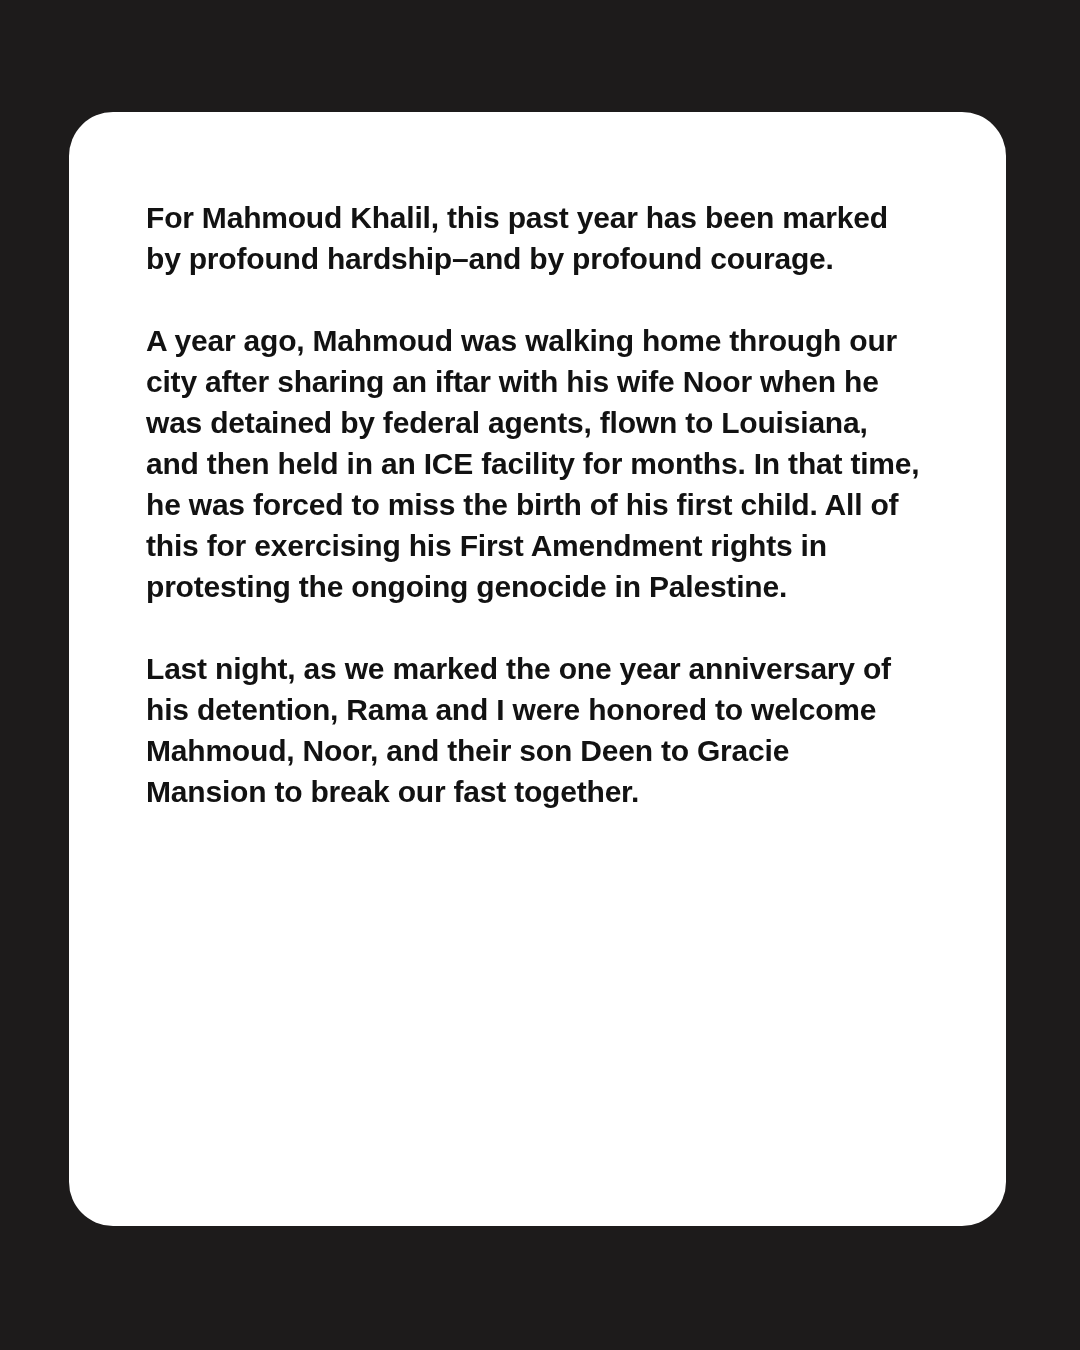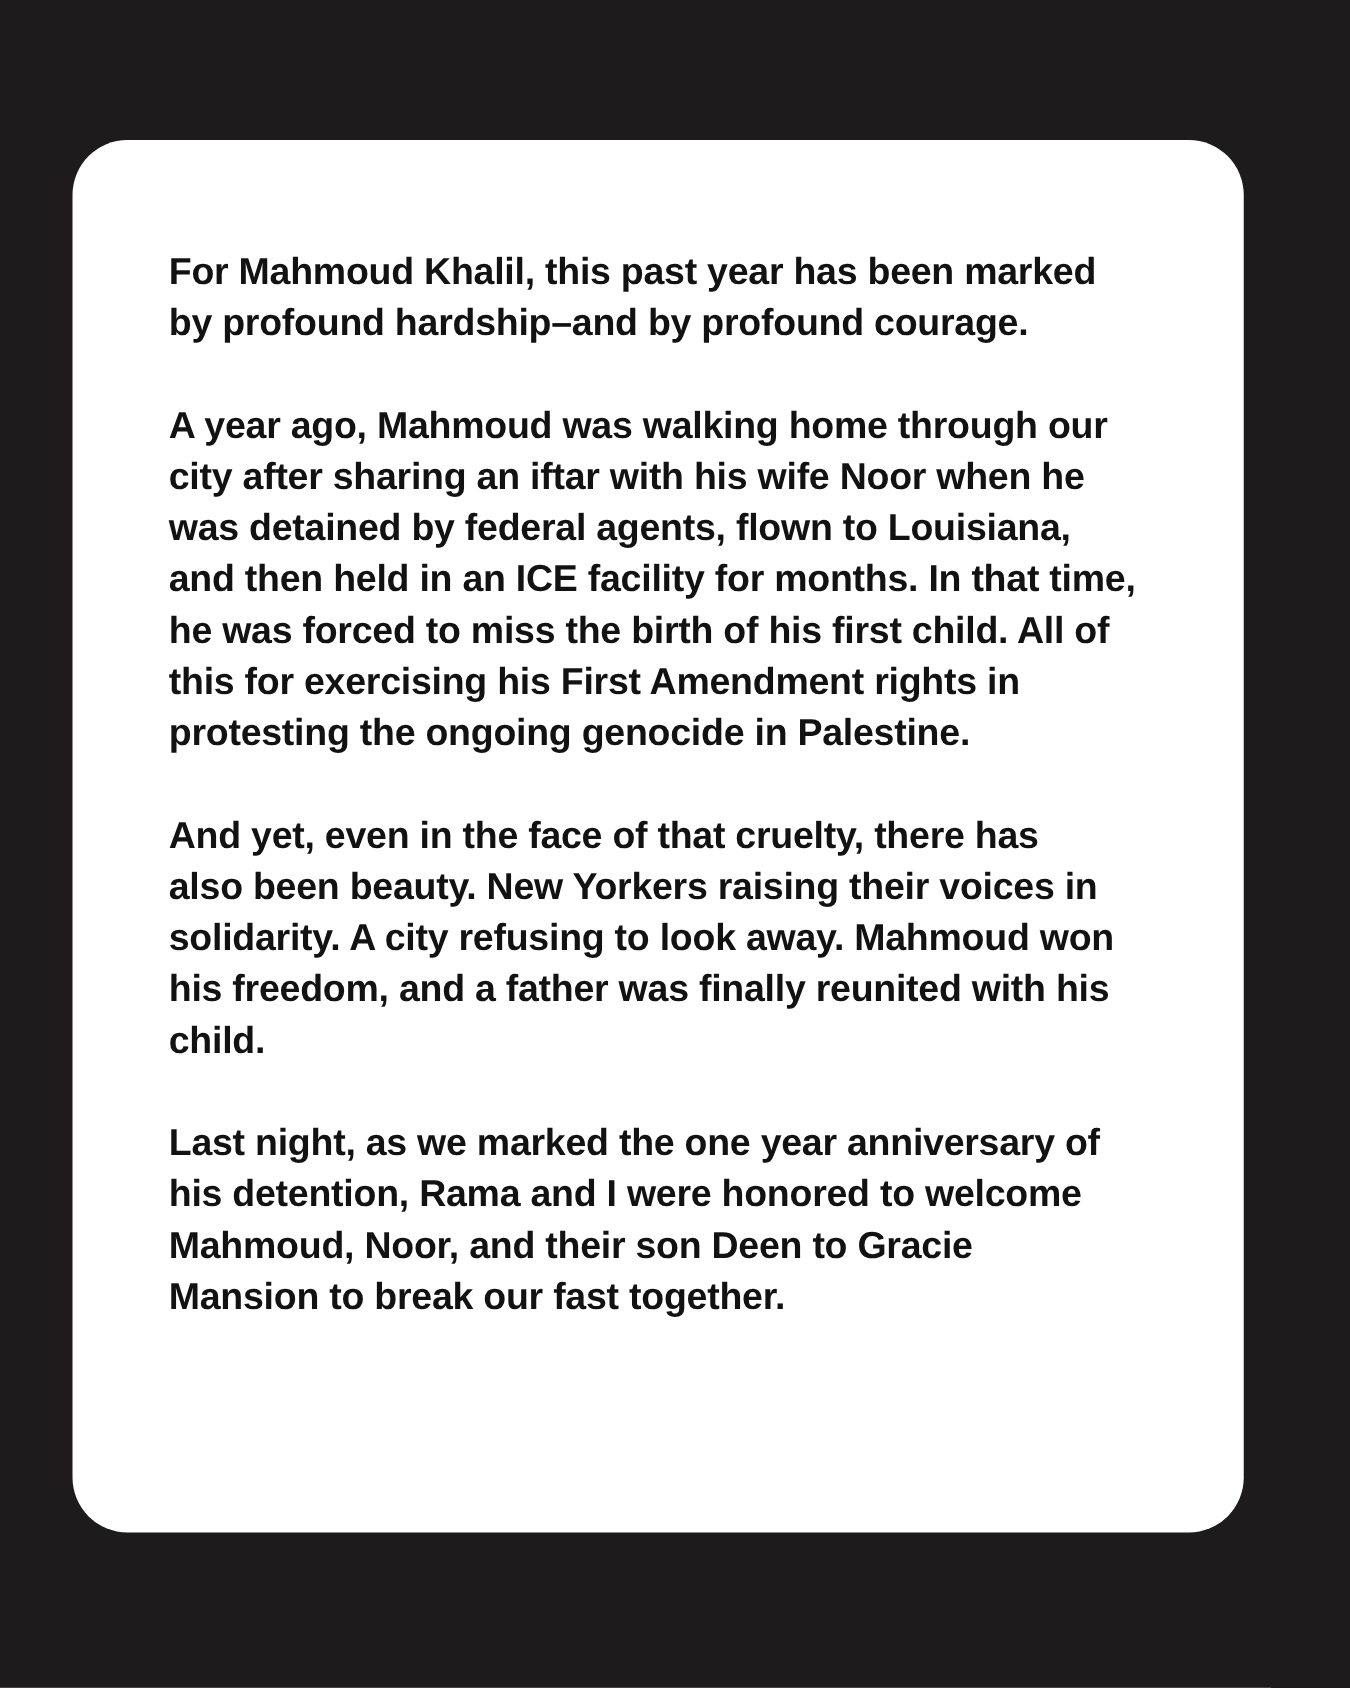--- a/index.html
+++ b/index.html
@@ -12,21 +12,21 @@
   .canvas {
     position: relative;
     width: 1080px;
     height: 1350px;
     background: var(--bg);
     overflow: hidden;
     font-family: "Liberation Sans", "DejaVu Sans", sans-serif;
   }
   .card {
     position: absolute;
-    left: 58px;
+    left: 69px;
     top: 112px;
     width: 937px;
     height: 1114px;
     background: var(--card);
     border-radius: 44px;
     padding: 85px 58px 0 77px;
   }
   .card p {
     font-weight: 700;
     font-size: 30px;
@@ -44,23 +44,18 @@
   <div class="card">
     <p>For Mahmoud Khalil, this past year has been marked
 by profound hardship–and by profound courage.</p>
     <p>A year ago, Mahmoud was walking home through our
 city after sharing an iftar with his wife Noor when he
 was detained by federal agents, flown to Louisiana,
 and then held in an ICE facility for months. In that time,
 he was forced to miss the birth of his first child. All of
 this for exercising his First Amendment rights in
 protesting the ongoing genocide in Palestine.</p>
-    <p>And yet, even in the face of that cruelty, there has
-also been beauty. New Yorkers raising their voices in
-solidarity. A city refusing to look away. Mahmoud won
-his freedom, and a father was finally reunited with his
-child.</p>
     <p>Last night, as we marked the one year anniversary of
 his detention, Rama and I were honored to welcome
 Mahmoud, Noor, and their son Deen to Gracie
 Mansion to break our fast together.</p>
   </div>
 </div>
 
 </body></html>

